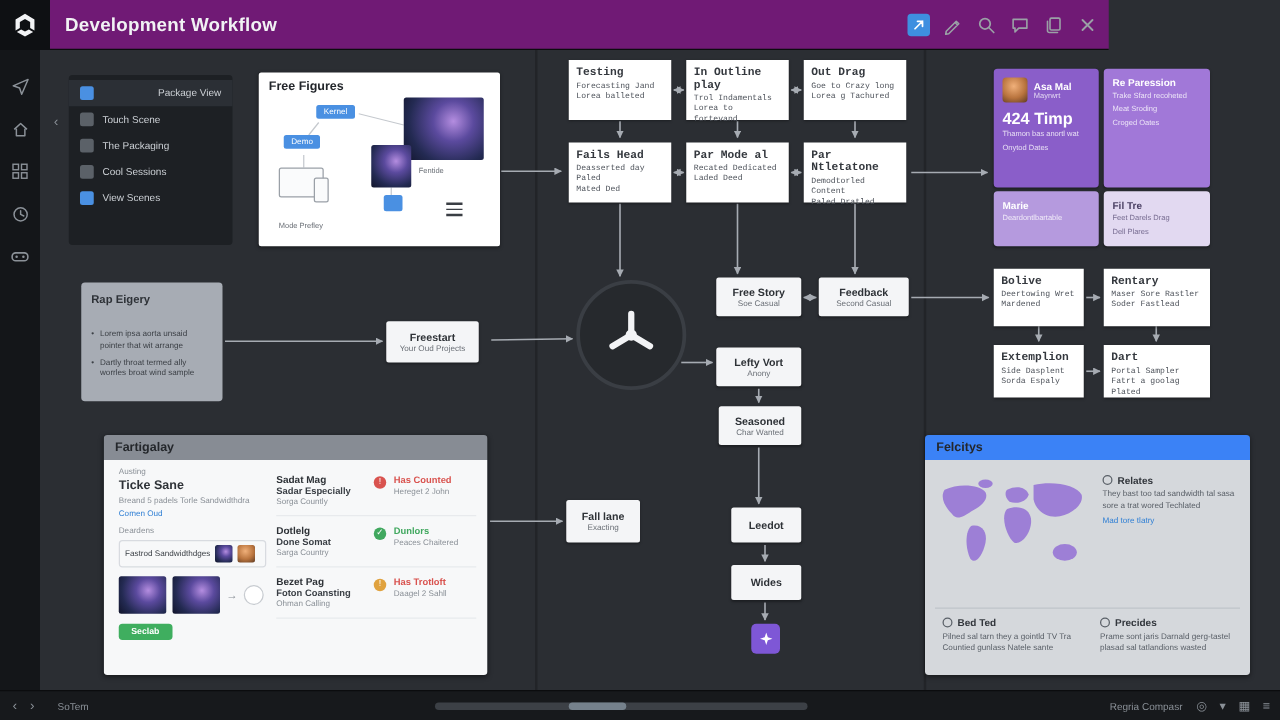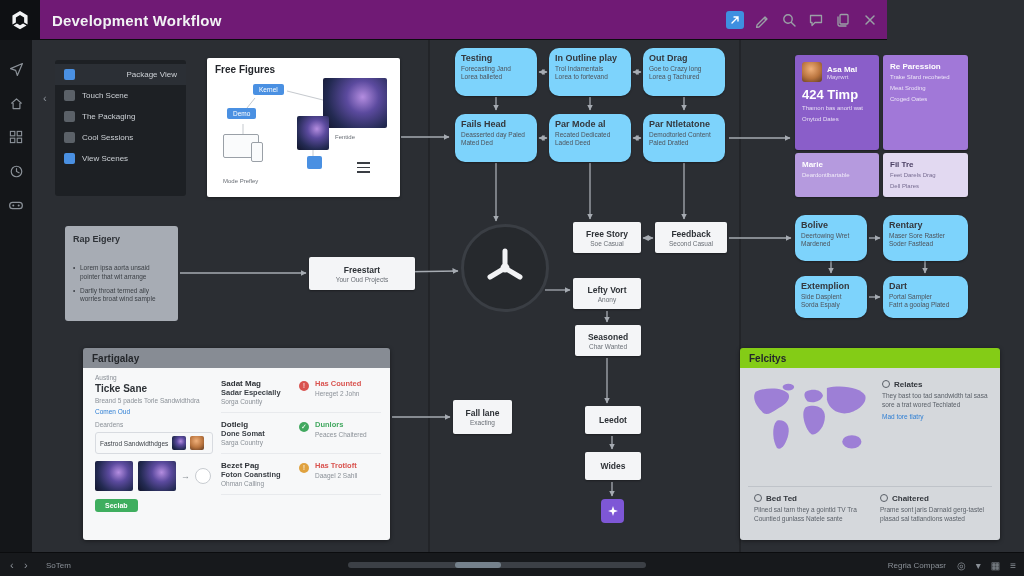--- a/index.html
+++ b/index.html
@@ -18,21 +18,21 @@
 
   
   .sidebar { left:0; top:40px; width:32px; height:512px; background:#141619; z-index:25; }
   .sb-icon { width:32px; height:34px; display:flex; align-items:center; justify-content:center; cursor:pointer; color:#8b9198; }
 
   
   .vline { top:40px; width:2px; height:512px; background:#222428; }
   svg.arrows { left:0; top:0; z-index:2; pointer-events:none; }
 
   
-  .pbox { background:#7dd3fc; border-radius:10px; color:#34383e; padding:5px 6px; z-index:3; box-shadow:0 1px 2px rgba(0,0,0,.35); }
+  .pbox { background:#ffffff; border-radius:0; color:#34383e; padding:5px 6px; z-index:3; box-shadow:0 1px 2px rgba(0,0,0,.35);font-family:Liberation Mono, monospace; }
   .pbox .t { font-weight:bold; font-size:9px; margin-bottom:2px; }
   .pbox .l { font-size:6.5px; color:#4d525a; line-height:1.3; }
   .wnode { background:#f4f5f7; border-radius:2px; color:#2e3237; display:flex; flex-direction:column; align-items:center; justify-content:center; z-index:3; box-shadow:0 1px 2px rgba(0,0,0,.35); }
   .wnode .t { font-weight:bold; font-size:8.5px; }
   .wnode .s { font-size:6.5px; color:#6a6f76; margin-top:1px; }
 
   
   .scene-list { left:55px; top:60px; width:131px; height:136px; background:#1d2024; border-radius:3px; padding:4px 0; z-index:3; }
   .sl-row { height:21px; display:flex; align-items:center; gap:7px; padding:0 9px; cursor:pointer; }
   .sl-row:first-child { background:#2b2f35;justify-content:space-between; }
@@ -92,21 +92,21 @@
   .frow:nth-child(1) .c3 .a { color:#d9534f; }
   .frow:nth-child(2) .c3 .a { color:#41a85f; }
   .frow:nth-child(3) .c3 .a { color:#d9534f; }
   .frow .c3 .b2 { font-size:6.5px; color:#8a9097; margin-top:2px; }
   .fbox { border:1px solid #d8dbe0; border-radius:3px; padding:3px 4px; display:flex; align-items:center; gap:4px; }
   .mini-th { width:14px; height:14px; border-radius:2px; }
   .gbtn { background:#3fae5f; color:#fff; font-size:7px; font-weight:bold; border:none; border-radius:3px; padding:3px 10px; cursor:pointer; }
 
   
   .felc { left:740px; top:348px; width:260px; height:192px; border-radius:3px; overflow:hidden; z-index:3; box-shadow:0 1px 4px rgba(0,0,0,.45); }
-  .felc-h { height:20px; background:#84cc16; color:#24272b; font-size:10px; font-weight:bold; display:flex; align-items:center; padding:0 9px; }
+  .felc-h { height:20px; background:#3b82f6; color:#24272b; font-size:10px; font-weight:bold; display:flex; align-items:center; padding:0 9px; }
   .felc-b { position:relative; height:172px; background:#d5d8dc; }
   .radio { display:inline-block; width:8px; height:8px; border:1.4px solid #5a6068; border-radius:50%; vertical-align:-1px; margin-right:4px; }
   .felc .tt { font-size:8px; font-weight:bold; color:#32363c; margin-bottom:3px; }
   .felc .tx { font-size:6.5px; color:#5a6068; line-height:1.35; }
   .felc .lk { font-size:6.5px; color:#2f7fd4; margin-top:3px; cursor:pointer; }
   .felc-div { position:absolute; left:8px; right:8px; top:118px; height:1px; background:#bfc3c9; }
 
   
   .statusbar { left:0; top:552px; width:1024px; height:24px; background:#17191c; border-top:1px solid #0b0c0e; z-index:30; }
   .st-txt { color:#8a9097; font-size:8px; }
@@ -326,21 +326,21 @@
       <div class="l">Demodtorled Content</div>
       <div class="l">Paled Dratled</div>
     </div>
 
     <div class="ab rap">
       <div class="t">Rap Eigery</div>
       <div class="b">Lorem ipsa aorta unsaid pointer that wit arrange</div>
       <div class="b">Dartly throat termed ally worrles broat wind sample</div>
     </div>
 
-    <div class="ab wnode" style="left:309px;top:257px;width:106px;height:33px">
+    <div class="ab wnode" style="left:309px;top:257px;width:74px;height:33px">
       <div class="t">Freestart</div>
       <div class="s">Your Oud Projects</div>
     </div>
 
     <div class="ab hub">
       <svg width="48" height="48" viewBox="0 0 48 48">
         <g stroke="#f2f3f5" stroke-width="5" stroke-linecap="round">
           <line x1="24" y1="24" x2="24" y2="7"></line>
           <line x1="24" y1="24" x2="9" y2="33"></line>
           <line x1="24" y1="24" x2="39" y2="33"></line>
@@ -516,21 +516,21 @@
           <div class="tt"><span class="radio"></span><span>Relates</span></div>
           <div class="tx">They bast too tad sandwidth tal sasa sore a trat wored Techlated</div>
           <div class="lk">Mad tore tlatry</div>
         </div>
         <div class="felc-div"></div>
         <div class="ab" style="left:14px;top:126px;width:112px">
           <div class="tt"><span class="radio"></span><span>Bed Ted</span></div>
           <div class="tx">Pilned sal tarn they a gointld TV Tra Countied gunlass Natele sante</div>
         </div>
         <div class="ab" style="left:140px;top:126px;width:112px">
-          <div class="tt"><span class="radio"></span><span>Chaitered</span></div>
+          <div class="tt"><span class="radio"></span><span>Precides</span></div>
           <div class="tx">Prame sont jaris Darnald gerg-tastel plasad sal tatlandions wasted</div>
         </div>
       </div>
     </div>
   </main>
 
   <footer class="ab statusbar">
     <span class="ab chev" style="left:10px">‹</span>
     <span class="ab chev" style="left:24px">›</span>
     <span class="ab st-txt" style="left:46px;top:8px">SoTem</span>

